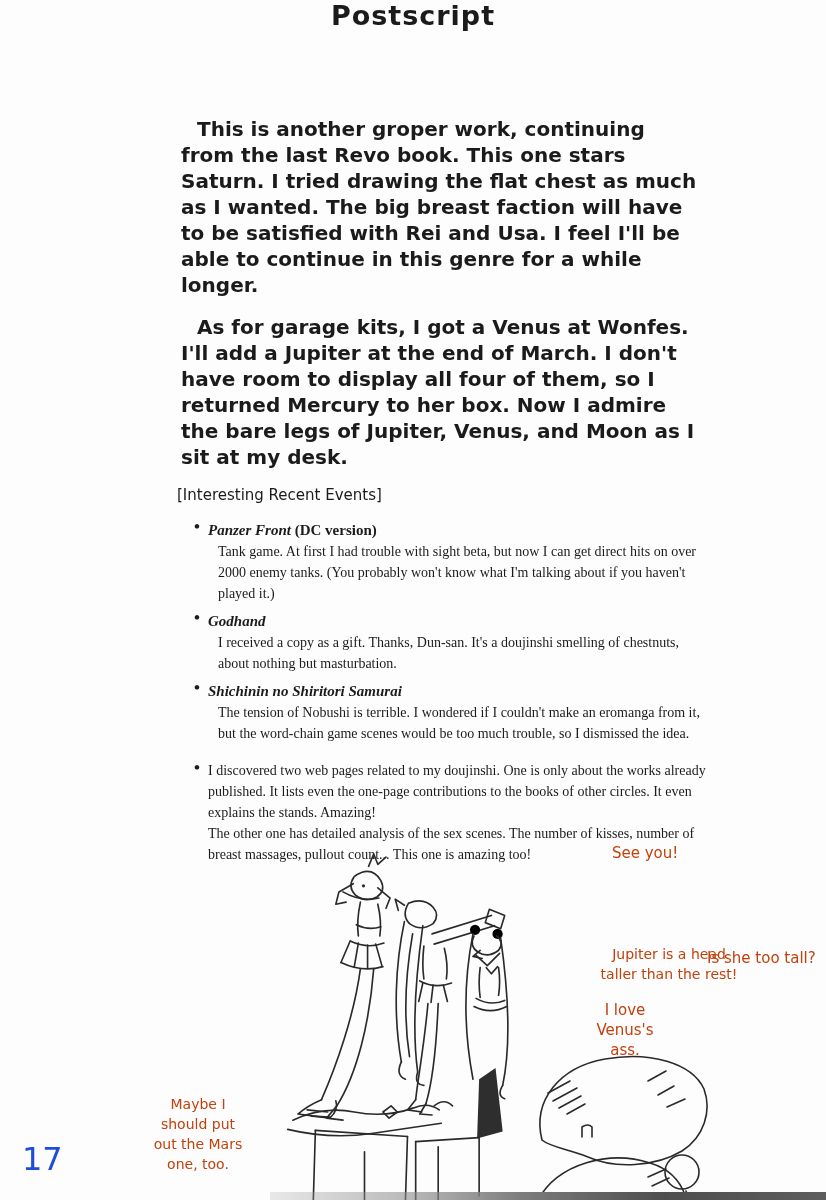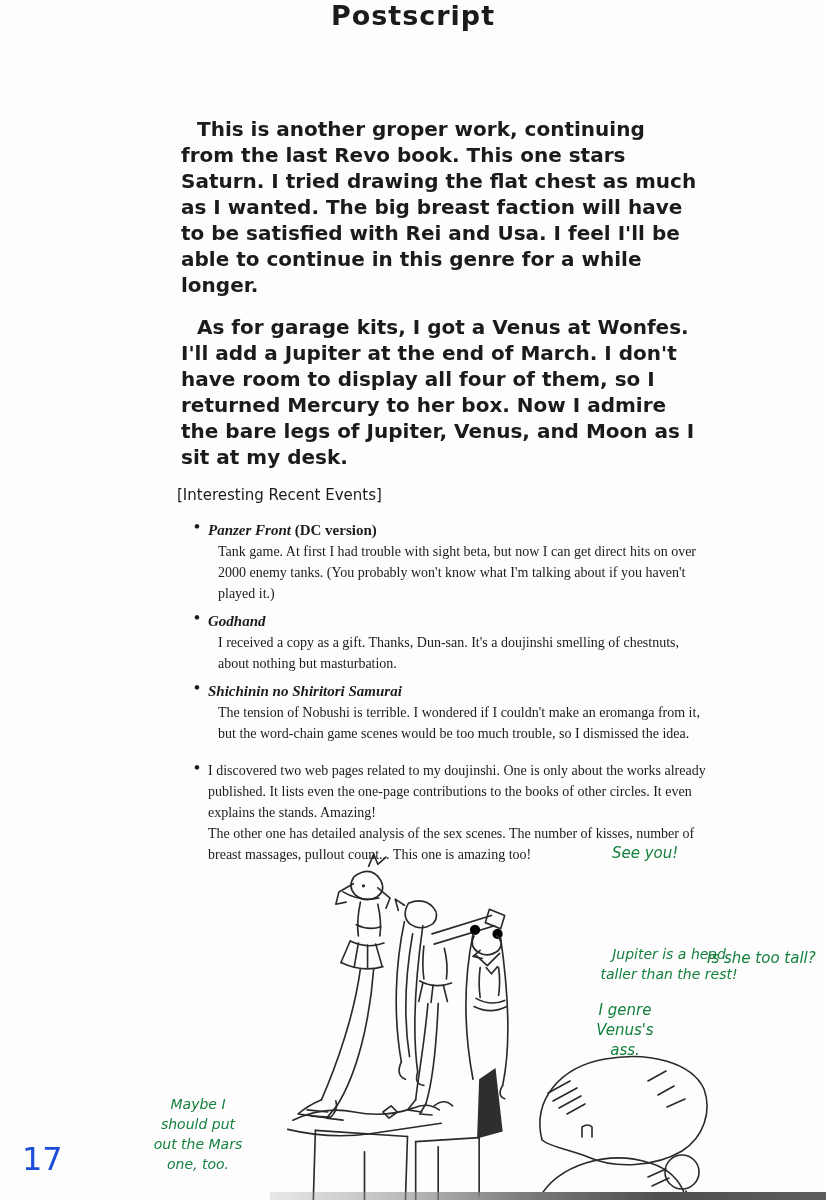--- a/index.html
+++ b/index.html
@@ -48,22 +48,22 @@
   }
   li.no-title{margin-top:16px;}
   li.no-title .event-body{margin-left:0;}
   .closing{
     margin:16px 0 0 20px;width:532px;
     font-size:15px;font-weight:bold;line-height:26px;
   }
   .closing i{font-style:italic;}
   .note{
     position:absolute;
-    font-size:15px;line-height:20px;color:#15803d;
-    white-space:pre-line;text-align:center;font-style:italic;
+    font-size:15px;line-height:20px;color:#c2410c;
+    white-space:pre-line;text-align:center;
   }
   .note-see-you{left:612px;top:843px;text-align:left;}
   .note-jupiter{left:594px;top:944px;width:150px;font-size:14px;}
   .note-love{left:580px;top:1000px;width:90px;}
   .note-tall{left:707px;top:948px;text-align:center;}
   .note-mars{left:148px;top:1094px;width:100px;font-size:14px;}
   .page-number{
     position:absolute;left:22px;top:1140px;
     font-size:32px;color:#1d4ed8;
   }
@@ -116,21 +116,21 @@
         <div class="event-body">I discovered two web pages related to my doujinshi. One is only about the works already published. It lists even the one-page contributions to the books of other circles. It even explains the stands. Amazing!</div>
         <div class="event-body">The other one has detailed analysis of the sex scenes. The number of kisses, number of breast massages, pullout count... This one is amazing too!</div>
       </li>
     </ul>
 
   </div>
 
   <div class="note note-see-you">See you!</div>
   <div class="note note-jupiter">Jupiter is a head
 taller than the rest!</div>
-  <div class="note note-love">I genre
+  <div class="note note-love">I love
 Venus's ass.</div>
   <div class="note note-tall">Is she too tall?</div>
   <div class="note note-mars">Maybe I
 should put
 out the Mars
 one, too.</div>
 
   <div class="page-number">17</div>
 
   <svg class="figures-svg" width="292" height="348" viewBox="0 0 285 340">

